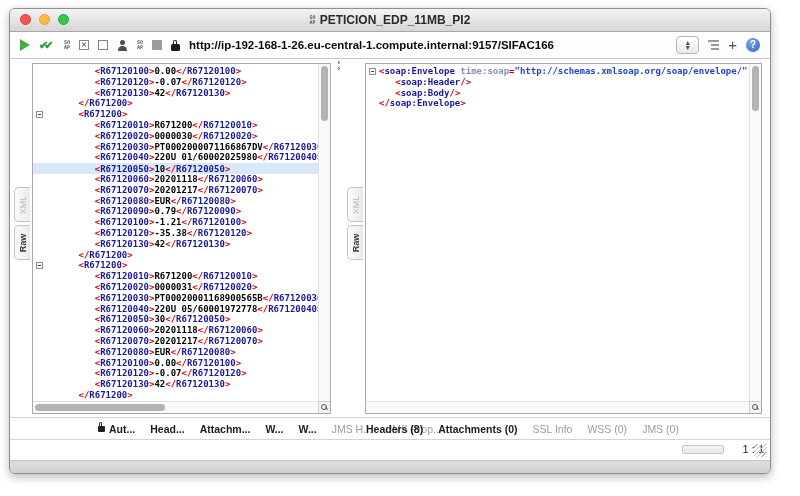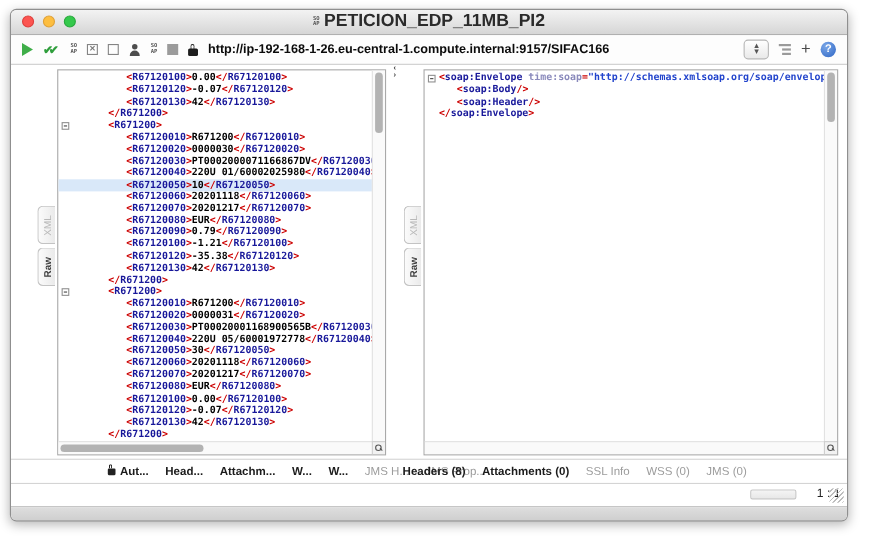--- a/index.html
+++ b/index.html
@@ -10,21 +10,21 @@
   
   .titlebar{height:22px;flex:none;border-radius:5px 5px 0 0;position:relative;
     background:linear-gradient(#f3f3f3,#d6d6d6);border-bottom:1px solid #a8a8a8;}
   .lights{position:absolute;left:10px;top:5px;display:flex;gap:8px;}
   .light{width:11px;height:11px;border-radius:50%;box-sizing:border-box;}
   .light.close{background:#fc5551;border:1px solid #dd3f3c;}
   .light.min{background:#fdbe40;border:1px solid #dfa138;}
   .light.zoom{background:#35c94c;border:1px solid #29a83d;}
   .titlewrap{position:absolute;left:0;right:0;top:0;height:22px;display:flex;
     align-items:center;justify-content:center;gap:4px;}
-  .wintitle{font-size:16px;font-weight:bold;color:#2b2b2b;}
+  .wintitle{font-size:12px;font-weight:bold;color:#2b2b2b;}
   .soapglyph{display:inline-block;font:bold 5px/5px "DejaVu Sans Mono",monospace;color:#555;text-align:center;}
   .soapglyph::before{content:"SO";display:block;}
   .soapglyph::after{content:"AP";display:block;}
   
   .toolbar{height:26px;flex:none;background:#fdfdfd;border-bottom:1px solid #c9c9c9;
     display:flex;align-items:center;padding:0 10px;gap:9px;}
   .playicon{width:0;height:0;border-left:10px solid #3fae49;border-top:6px solid transparent;
     border-bottom:6px solid transparent;}
   .dblcheck{color:#2f9e3c;font-size:11px;font-weight:bold;letter-spacing:-4px;width:16px;}
   .boxicon{width:10px;height:10px;border:1px solid #848484;box-sizing:border-box;
@@ -42,21 +42,21 @@
     background:linear-gradient(#fff,#e9e9e9);display:flex;flex-direction:column;
     align-items:center;justify-content:center;font:7px/5px "Liberation Sans",sans-serif;color:#555;}
   .treeicon{width:11px;height:10px;background:
     linear-gradient(#9a9a9a,#9a9a9a) 0 0/11px 2px no-repeat,
     linear-gradient(#9a9a9a,#9a9a9a) 3px 4px/8px 2px no-repeat,
     linear-gradient(#9a9a9a,#9a9a9a) 3px 8px/8px 2px no-repeat;}
   .plusicon{font-size:15px;color:#4a4a4a;line-height:14px;}
   .helpicon{width:14px;height:14px;border-radius:50%;background:radial-gradient(circle at 35% 30%,#7aa7e8,#2f66c4);
     color:#fff;font:bold 10px/14px "Liberation Sans",sans-serif;text-align:center;}
   
-  .main{flex:1;display:flex;padding:4px 8px 3px 24px;background:#fff;min-height:0;}
+  .main{flex:1;display:flex;padding:4px 8px 3px 4px;background:#fff;min-height:0;}
   .vtabs{width:18px;flex:none;display:flex;flex-direction:column;justify-content:center;gap:3px;padding-bottom:30px;}
   .vtab{width:16px;height:35px;border:1px solid #c3c3c3;border-right:none;border-radius:5px 0 0 5px;
     background:linear-gradient(90deg,#fbfbfb,#eaeaea);position:relative;box-sizing:border-box;}
   .vtab span{position:absolute;left:50%;top:50%;transform:translate(-50%,-50%) rotate(-90deg);
     font-size:9px;white-space:nowrap;}
   .vtab.sel span{color:#3c3c3c;font-weight:bold;}
   .vtab.dim span{color:#b8b8b8;}
   .editor{position:relative;border:1px solid #a9a9a9;background:#fff;overflow:hidden;box-sizing:border-box;}
   .editor.left{width:299px;flex:none;}
   .editor.right{flex:1;}
@@ -209,22 +209,22 @@
           <span>XML</span>
         </div>
         <div class="vtab sel">
           <span>Raw</span>
         </div>
       </div>
 
     <div class="editor right">
       <div class="codearea" id="res-code">
           <div class="xrow"><span class="gut"><span class="fold"></span></span><span class="cl"><span class="xb">&lt;</span><span class="xn">soap:Envelope</span><span> </span><span class="xa">time:soap</span><span class="xb">=</span><span class="xs">"http://schemas.xmlsoap.org/soap/envelope/"</span></span></div>
+          <div class="xrow"><span class="gut"></span><span class="cl"><span class="xt">   </span><span class="xb">&lt;</span><span class="xn">soap:Header</span><span class="xb">/&gt;</span></span></div>
           <div class="xrow"><span class="gut"></span><span class="cl"><span class="xt">   </span><span class="xb">&lt;</span><span class="xn">soap:Body</span><span class="xb">/&gt;</span></span></div>
-          <div class="xrow"><span class="gut"></span><span class="cl"><span class="xt">   </span><span class="xb">&lt;</span><span class="xn">soap:Header</span><span class="xb">/&gt;</span></span></div>
           <div class="xrow"><span class="gut"></span><span class="cl"><span class="xb">&lt;/</span><span class="xn">soap:Envelope</span><span class="xb">&gt;</span></span></div>
         </div>
       <div class="vscroll">
         <div class="vthumb" style="height:45px;"></div>
       </div>
       <div class="hscroll"></div>
       <div class="magnify"></div>
     </div>
   </div>
 

